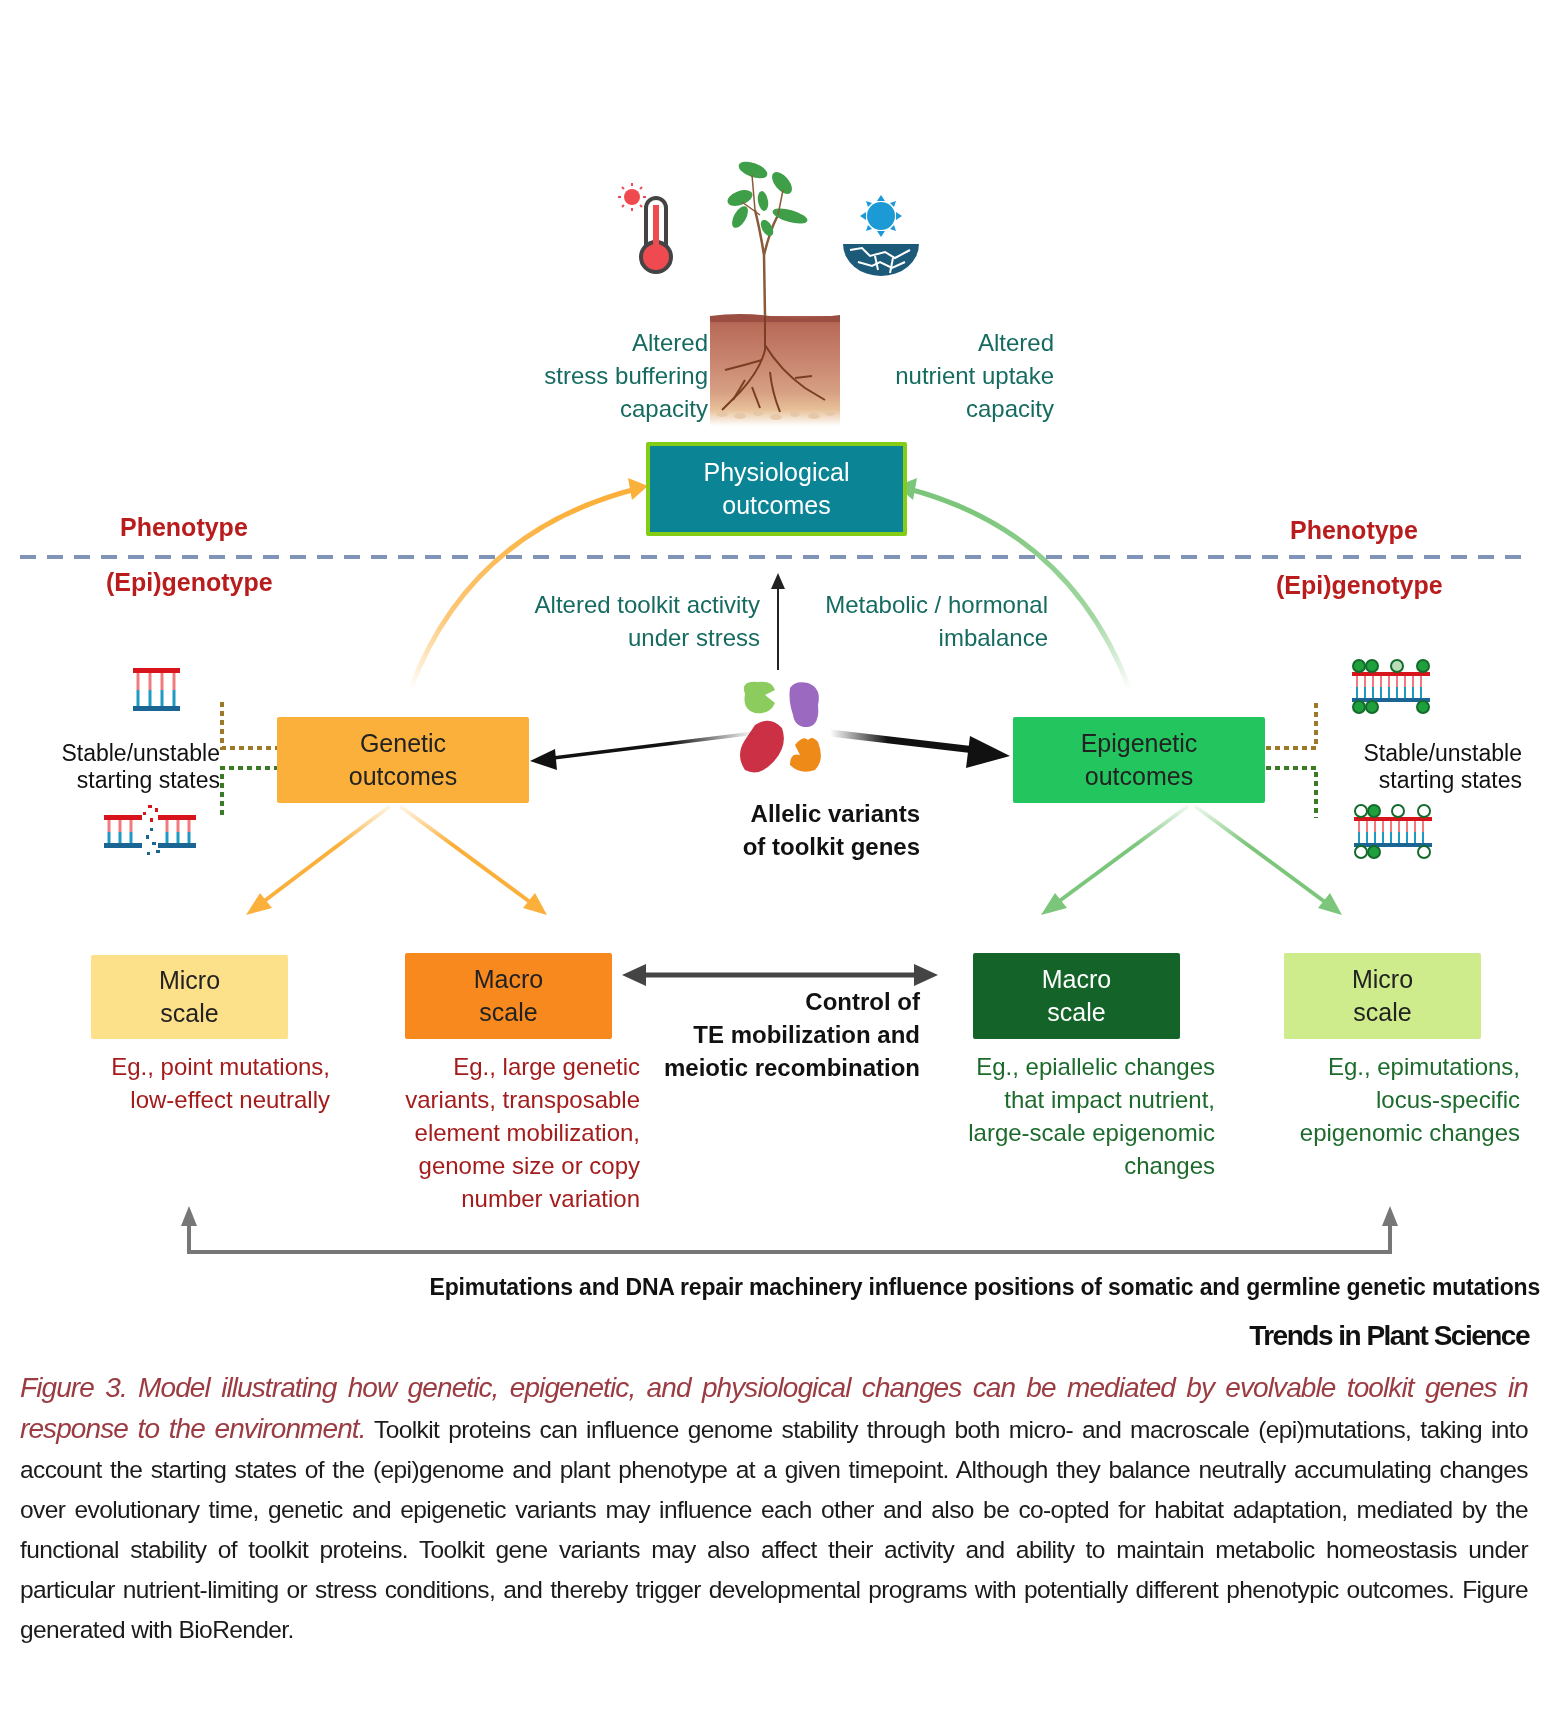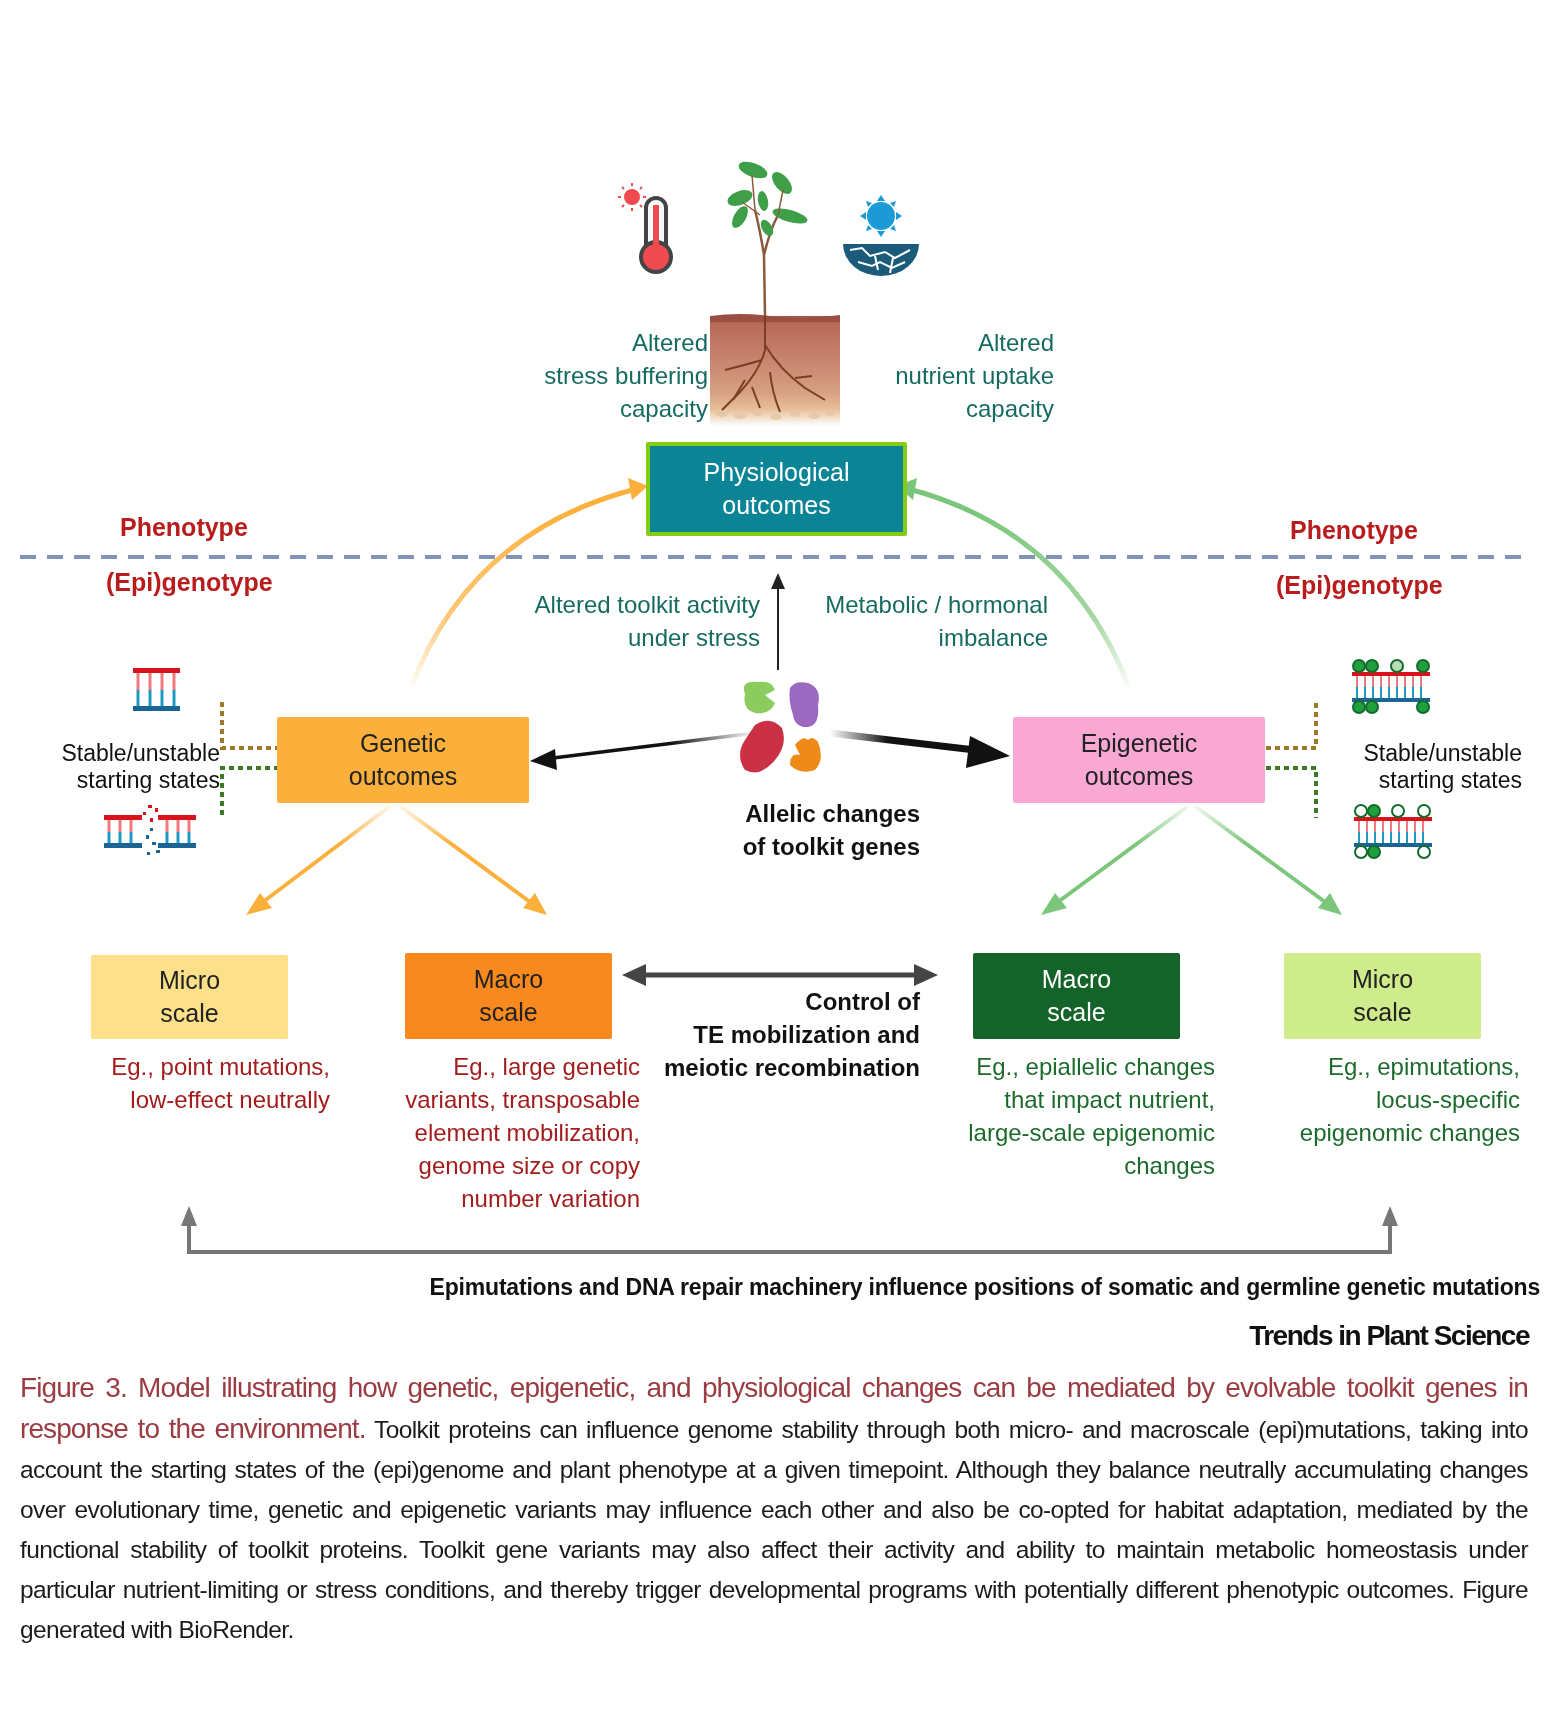--- a/index.html
+++ b/index.html
@@ -5,21 +5,21 @@
   html, body { margin: 0; padding: 0; background: #ffffff; }
   body { width: 1549px; height: 1715px; position: relative; overflow: hidden; font-family: "Liberation Sans", sans-serif; }
   .abs { position: absolute; }
   .center { text-align: right; }
   .box { position: absolute; display: flex; align-items: center; justify-content: center; text-align: center; font-size: 25px; line-height: 33px; border-radius: 2px; }
   .teal-txt { color: #166b60; font-size: 24px; line-height: 33px; }
   .red-txt { color: #a41c1c; font-size: 24px; line-height: 33px; }
   .green-txt { color: #1d6b2c; font-size: 24px; line-height: 33px; }
   .bold-lbl { font-weight: bold; color: #b91c1c; font-size: 25px; }
   .caption { position: absolute; left: 20px; top: 1368px; width: 1508px; font-family: "Liberation Sans Narrow", "Liberation Sans", sans-serif; font-size: 24.5px; line-height: 40px; color: #1b1b1b; text-align: justify; letter-spacing: -0.6px; }
-  .caption .cap-title { color: #9b3c42; font-size: 28px; letter-spacing: -0.9px; }
+  .caption .cap-title { color: #9b3c42; font-size: 28px; letter-spacing: -0.9px; font-style: italic; }
 </style>
 </head>
 <body>
 
 <svg class="abs" style="left:0;top:0" width="1549" height="1360">
   <defs>
     <linearGradient id="gOrangeArc" x1="0" y1="1" x2="0.5" y2="0">
       <stop offset="0" stop-color="#fbb03b" stop-opacity="0"></stop>
       <stop offset="0.35" stop-color="#fbb03b" stop-opacity="0.7"></stop>
       <stop offset="1" stop-color="#fbb03b" stop-opacity="1"></stop>
@@ -326,38 +326,38 @@
   <div>Metabolic / hormonal</div>
   <div>imbalance</div>
 </div>
 
 <div class="box" style="left:277px;top:717px;width:252px;height:86px;background:#fbb03b;color:#222;">
   <div>
     <div>Genetic</div>
     <div>outcomes</div>
   </div>
 </div>
-<div class="box" style="left:1013px;top:717px;width:252px;height:86px;background:#f9a8d4;color:#222;">
+<div class="box" style="left:1013px;top:717px;width:252px;height:86px;background:#22c55e;color:#222;">
   <div>
     <div>Epigenetic</div>
     <div>outcomes</div>
   </div>
 </div>
 
 <div class="abs center" style="left:30px;top:740px;width:190px;font-size:23px;line-height:27px;color:#111;">
   <div>Stable/unstable</div>
   <div>starting states</div>
 </div>
 <div class="abs center" style="left:1330px;top:740px;width:192px;font-size:23px;line-height:27px;color:#111;">
   <div>Stable/unstable</div>
   <div>starting states</div>
 </div>
 
 <div class="abs center" style="left:640px;top:797px;width:280px;font-size:24px;line-height:33px;font-weight:bold;color:#111;">
-  <div>Allelic changes</div>
+  <div>Allelic variants</div>
   <div>of toolkit genes</div>
 </div>
 
 <div class="box" style="left:91px;top:955px;width:197px;height:84px;background:#fde08a;color:#222;">
   <div>
     <div>Micro</div>
     <div>scale</div>
   </div>
 </div>
 <div class="box" style="left:405px;top:953px;width:207px;height:86px;background:#f7891e;color:#222;">

